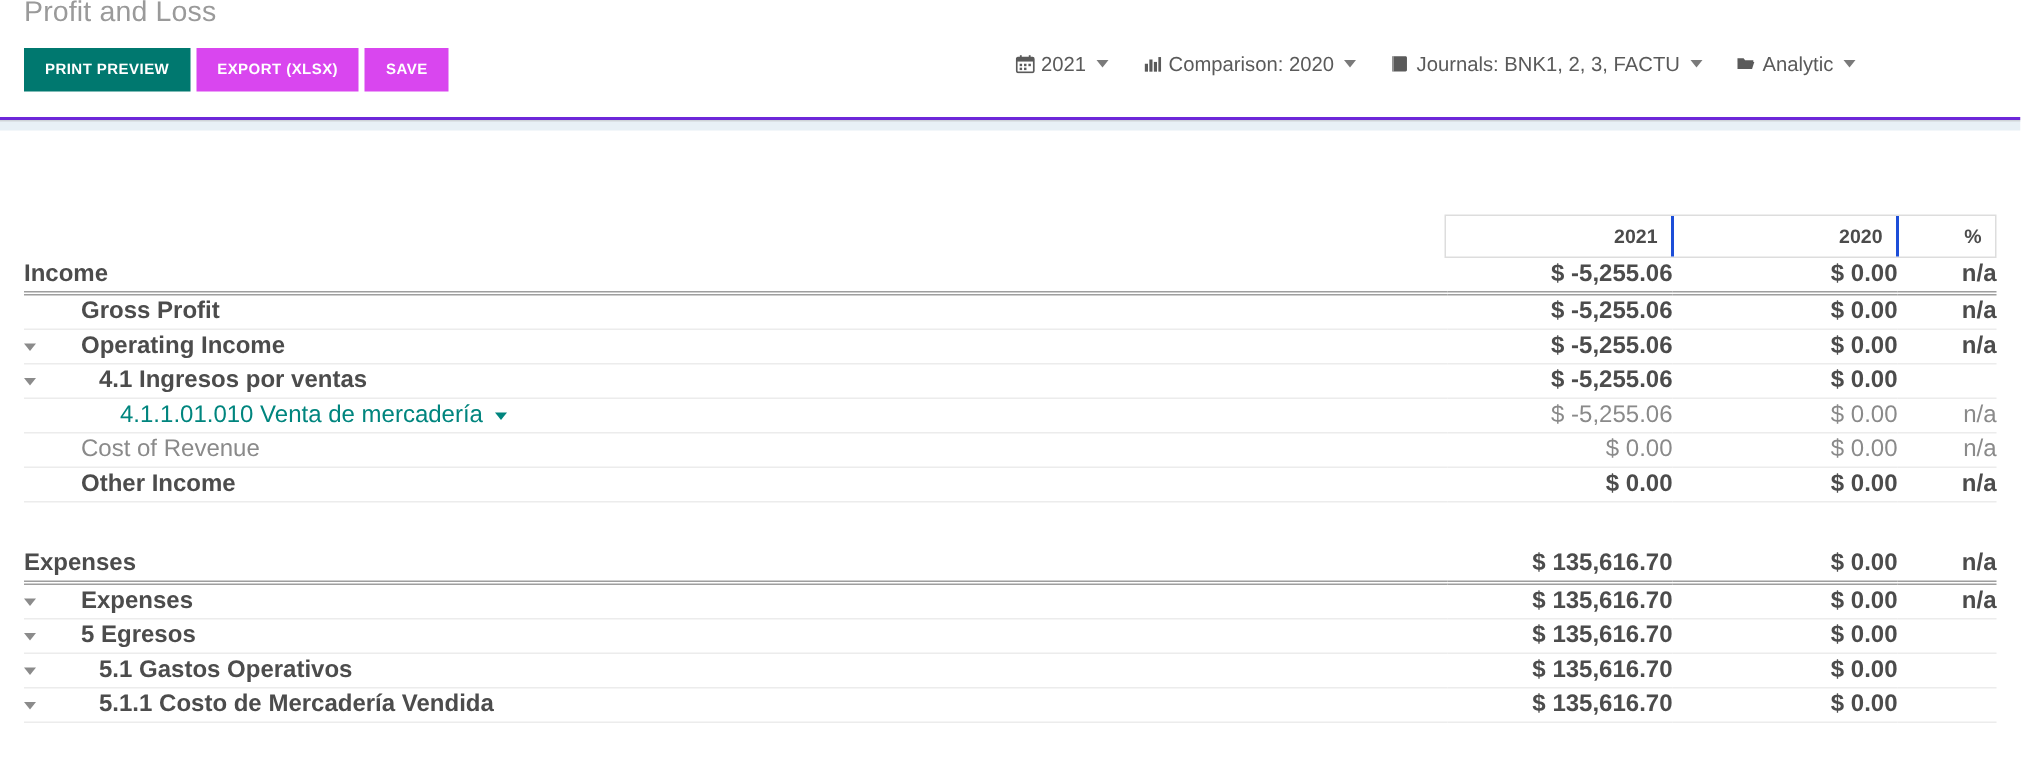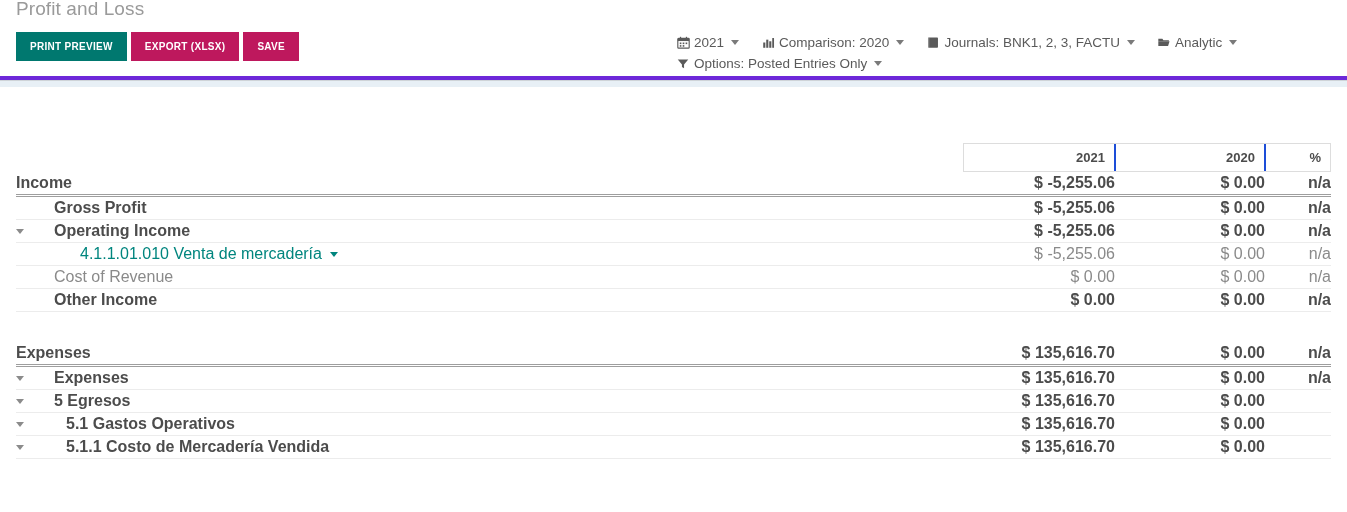--- a/index.html
+++ b/index.html
@@ -9,21 +9,21 @@
     background: #ffffff;
     font-family: "Liberation Sans", sans-serif;
     overflow: hidden;
   }
 
   
   .control-panel {
     position: relative;
     padding: 0;
     background: #ffffff;
-    border-bottom: 4px solid #6d28d9;
+    border-bottom: 2px solid #6d28d9;
     height: 80px;
   }
   .breadcrumb {
     position: absolute;
     left: 16px; top: -2px;
     font-size: 19px;
     color: #9a9a9a;
     font-weight: 400;
     letter-spacing: 0.1px;
   }
@@ -40,21 +40,21 @@
     font-weight: 700;
     letter-spacing: 0.3px;
     padding: 0 14px;
     height: 29px;
     line-height: 29px;
     cursor: pointer;
     font-family: "Liberation Sans", sans-serif;
     white-space: nowrap;
   }
   .btn-primary { background: #00786f; }
-  .btn-secondary { background: #be185d; }
+  .btn-secondary { background: #d946ef; }
 
   .filters {
     position: absolute;
     left: 676px; top: 32px;
     width: 660px;
     font-size: 13.5px;
     color: #5a5a5a;
   }
   .filter-line { display: flex; align-items: flex-start; flex-wrap: wrap; }
   .filter-line.line1 { gap: 0; }
@@ -245,31 +245,20 @@
           <svg width="14" height="13" viewBox="0 0 16 16">
               <path d="M1 3.5h5l1.3 1.6H14v1.4H1z" fill="#5a5a5a"></path>
               <path d="M1 6.5h13.8l-1.8 5.8H1z" fill="#5a5a5a"></path>
             </svg>
         </span>
         <span>Analytic</span>
         <span class="caret"></span>
       </div>
     </div>
 
-    <div class="filter-line">
-      <div class="filter">
-        <span class="ficon">
-          <svg width="12" height="12" viewBox="0 0 16 16">
-              <path d="M1 2h14L9.4 8.6v5.2L6.6 12V8.6z" fill="#5a5a5a"></path>
-            </svg>
-        </span>
-        <span>Options: Posted Entries Only</span>
-        <span class="caret"></span>
-      </div>
-    </div>
   </div>
 </div>
 <div class="blue-band"></div>
 
 <div class="report">
 
   <div class="hdr-wrap">
     <div class="hdr-box">
       <div class="hdr-cell hdr-y">2021</div>
       <div class="hdr-cell hdr-y">2020</div>
@@ -316,20 +305,33 @@
               </span>
               <span class="lbl ind1">Operating Income</span>
             </div>
           </td>
         <td class="val">$ -5,255.06</td>
         <td class="val">$ 0.00</td>
         <td class="pct">n/a</td>
       </tr>
 
 
+      <tr class="row bold">
+        <td class="name">
+            <div class="namecell">
+              <span class="toggle">
+                <span class="tcaret"></span>
+              </span>
+              <span class="lbl ind3">4.1 Ingresos por ventas</span>
+            </div>
+          </td>
+        <td class="val">$ -5,255.06</td>
+        <td class="val">$ 0.00</td>
+        <td class="pct"></td>
+      </tr>
 
       <tr class="row muted">
         <td class="name">
             <div class="namecell">
               <span class="toggle"></span>
               <span class="lbl ind4"><span class="acct-link">
                   <span>4.1.1.01.010 Venta de mercadería</span>
                   <span class="caret"></span>
                 </span></span>
             </div>

